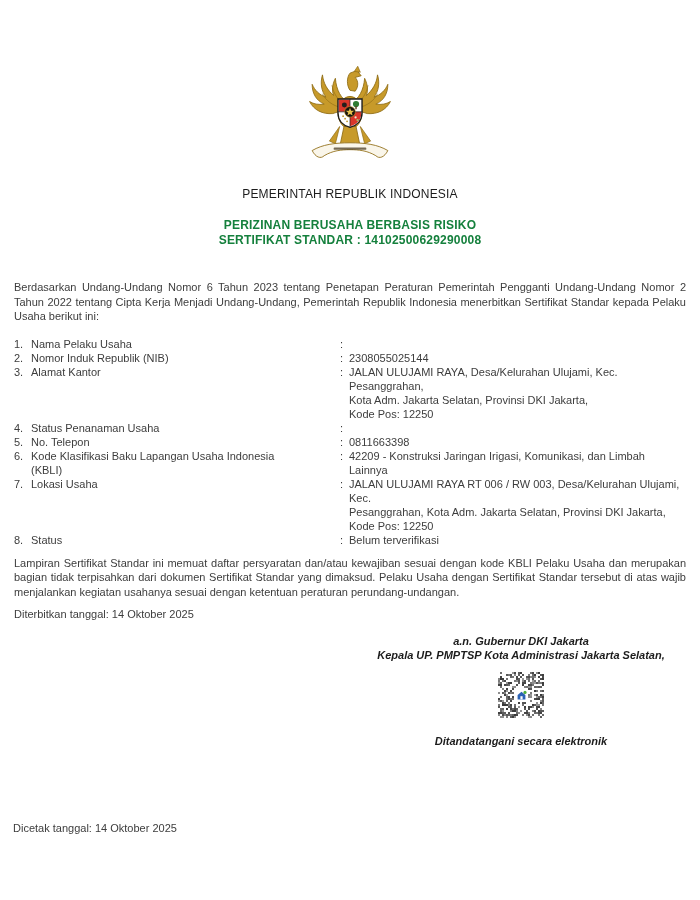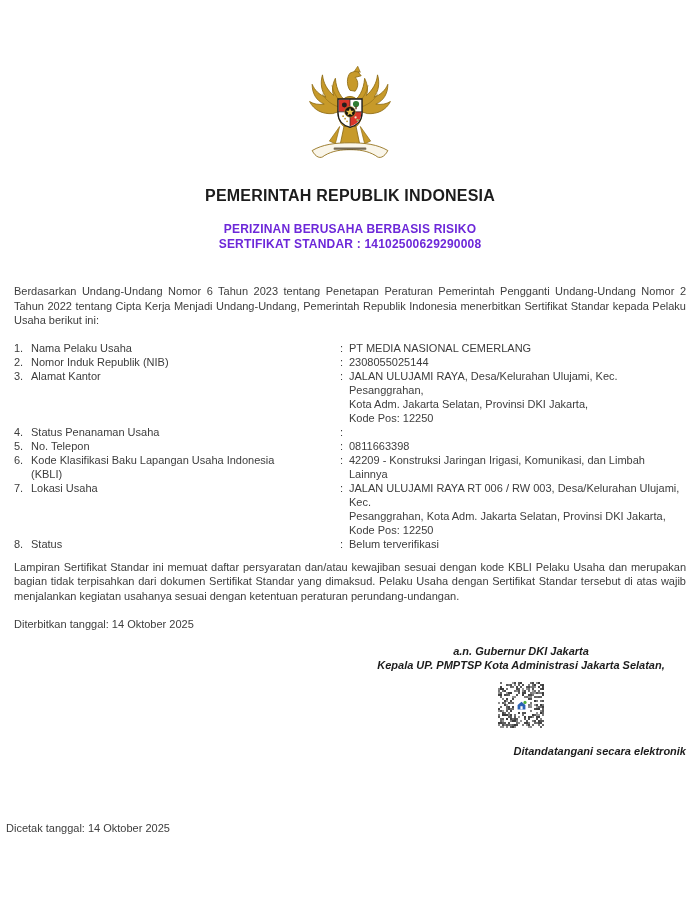--- a/index.html
+++ b/index.html
@@ -11,58 +11,58 @@
     background:#ffffff;
     font-family:"Liberation Sans", sans-serif;
     font-size:11px;
     color:#3d3d3d;
   }
   .emblem { width:86px; height:106px; margin:64px auto 0; }
   .emblem svg { width:100%; height:100%; display:block; }
 
   .gov-title {
     margin-top:17px; text-align:center;
-    font-size:16px; font-weight:bold; color:#1c1c1c;
+    font-size:12px; font-weight:normal; color:#1c1c1c;
     letter-spacing:0.2px;
   }
   .doc-title {
     margin-top:17px; text-align:center;
-    font-size:12px; font-weight:bold; color:#6d28d9;
+    font-size:12px; font-weight:bold; color:#15803d;
     line-height:15px; letter-spacing:0.2px;
   }
 
   .para { margin:0 14px; text-align:justify; line-height:14.5px; }
   .intro { margin-top:32px; }
   .closing { margin-top:9px; }
 
   .fields { margin:13px 14px 0; }
   .frow { display:flex; line-height:14px; }
   .fno { flex:none; width:17px; }
   .flabel { flex:none; width:309px; white-space:pre-line; }
   .fcolon { flex:none; width:9px; }
   .fvalue { flex:1; white-space:pre-line; }
 
-  .issued { margin:14px 14px 0; line-height:14px; }
+  .issued { margin:8px 14px 0; line-height:14px; }
 
   .sig-block {
     margin:13px 14px 0 auto; width:330px;
     text-align:center; line-height:14px;font-style:italic;
   }
   .sig-line { font-weight:bold; color:#1c1c1c; }
   .qr { position:relative; width:46px; height:46px; margin:10px auto 0; }
   .qr svg.qr-noise { width:100%; height:100%; display:block; filter:blur(0.3px); }
   .qr-logo {
     position:absolute; left:50%; top:50%;
     transform:translate(-50%,-50%);
     width:14px; height:14px; background:#ffffff;
     display:flex; align-items:center; justify-content:center;
   }
-  .esign { margin-top:16px; font-weight:bold; color:#1c1c1c;text-align:right; }
-
-  .printed { position:absolute; left:6px; top:757px; line-height:14px; }
+  .esign { margin-top:16px; font-weight:bold; color:#1c1c1c; }
+
+  .printed { position:absolute; left:13px; top:757px; line-height:14px; }
 </style>
 </head>
 <body>
 
 <div class="page">
 
   <div class="emblem">
     <svg viewBox="0 0 100 122" xmlns="http://www.w3.org/2000/svg">
 
       <path fill="#c79a2a" stroke="#8f6c15" stroke-width="1" d="M48 44 C40 40 34 30 33 16 C29 24 29 31 31 36 C24 30 19 22 18 12 C15 22 17 31 22 38 C14 35 9 30 6 23 C6 34 11 42 20 46 C13 47 8 46 3 43 C8 53 18 58 30 57 L46 52 Z"></path>
@@ -115,21 +115,20 @@
     <div>SERTIFIKAT STANDAR : 14102500629290008</div>
   </div>
 
   <p class="para intro">Berdasarkan Undang-Undang Nomor 6 Tahun 2023 tentang Penetapan Peraturan Pemerintah Pengganti Undang-Undang Nomor 2 Tahun 2022 tentang Cipta Kerja Menjadi Undang-Undang, Pemerintah Republik Indonesia menerbitkan Sertifikat Standar kepada Pelaku Usaha berikut ini:</p>
 
   <div class="fields">
     <div class="frow">
       <span class="fno">1.</span>
       <span class="flabel">Nama Pelaku Usaha</span>
       <span class="fcolon">:</span>
-      <span class="fvalue">PT MEDIA NASIONAL CEMERLANG</span>
     </div>
     <div class="frow">
       <span class="fno">2.</span>
       <span class="flabel">Nomor Induk Republik (NIB)</span>
       <span class="fcolon">:</span>
       <span class="fvalue">2308055025144</span>
     </div>
     <div class="frow">
       <span class="fno">3.</span>
       <span class="flabel">Alamat Kantor</span>

